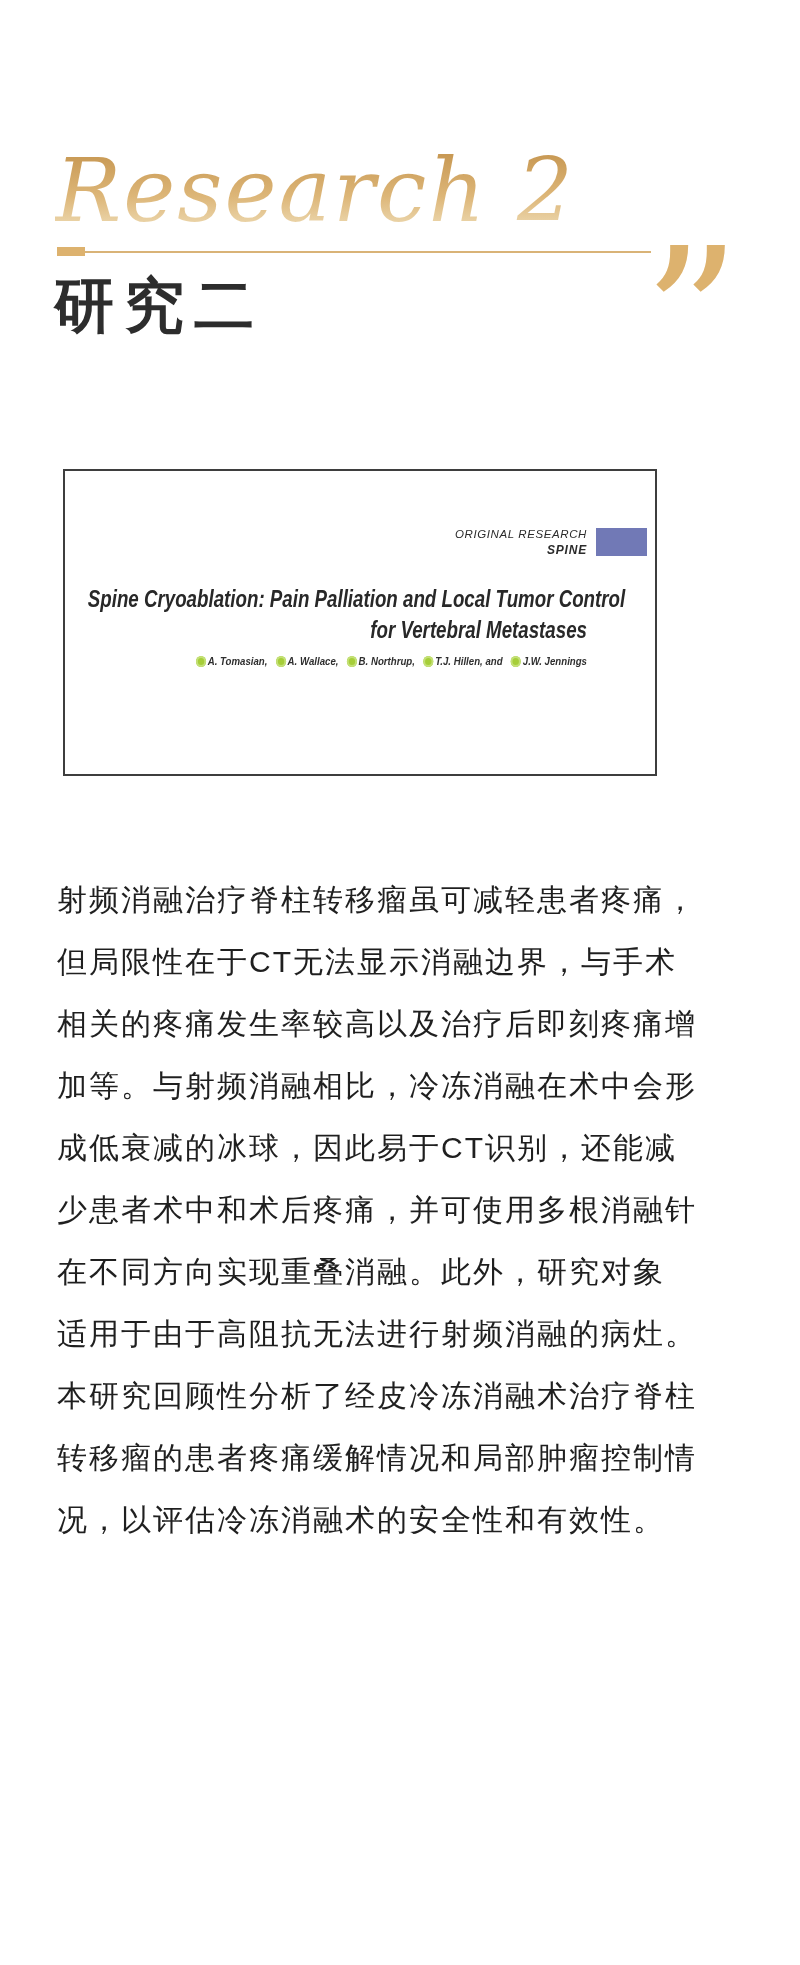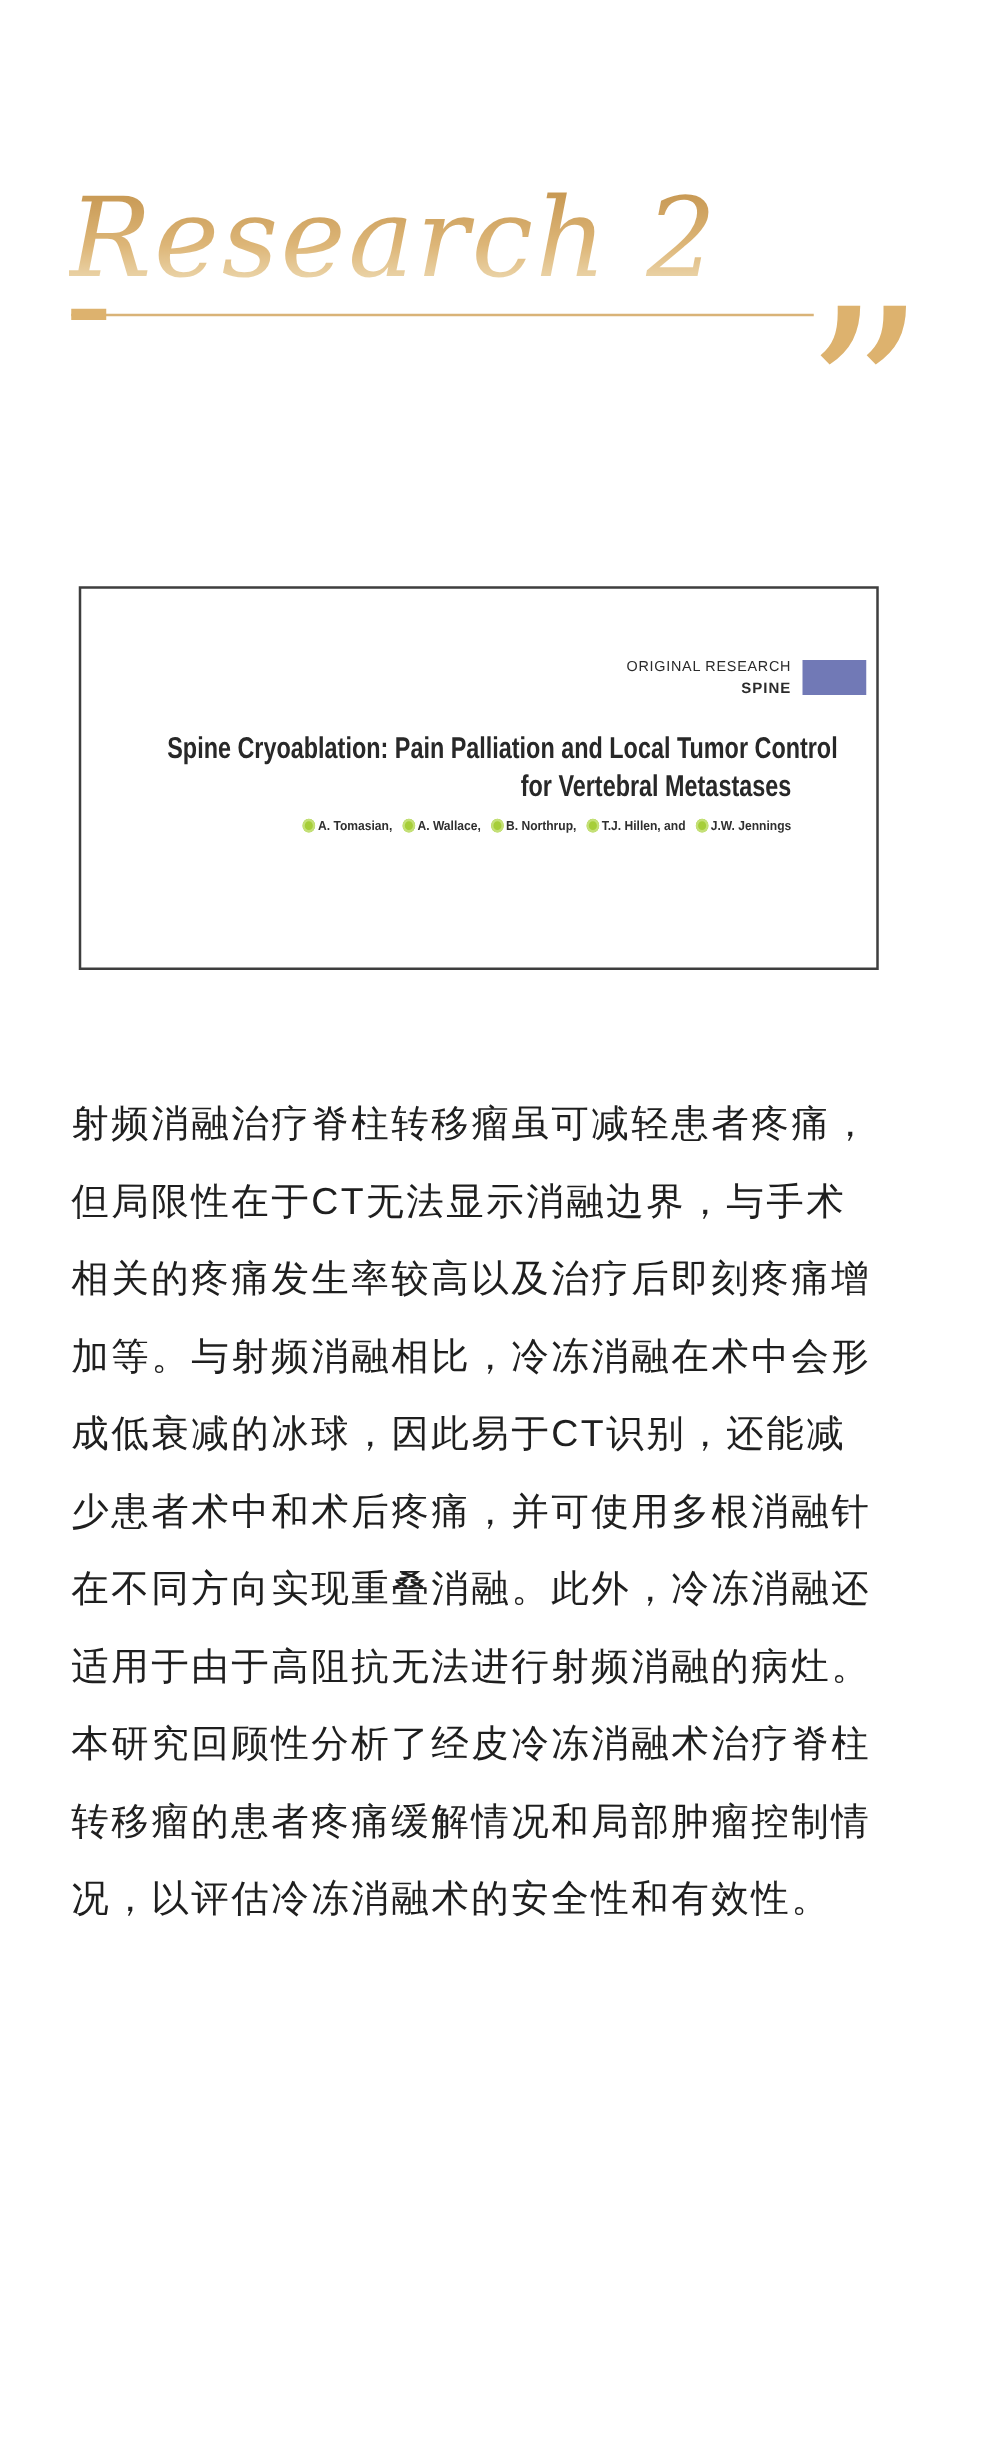--- a/index.html
+++ b/index.html
@@ -23,22 +23,22 @@
     font-size:190px;line-height:1;color:#ddb26e;letter-spacing:-6px;
   }
   .cn-title{
     position:absolute;left:54px;top:270px;
     font-family:"Liberation Serif","DejaVu Serif",serif;
     font-size:60px;line-height:1.2;letter-spacing:10px;font-weight:700;color:#2d2d2d;
     white-space:nowrap;
   }
 
   
-  .card{position:absolute;left:63px;top:469px;width:640px;height:307px;
-        border:2px solid #3e3e3e;box-sizing:border-box;background:#ffffff;}
+  .card{position:absolute;left:63px;top:469px;width:594px;height:307px;
+        border:2px solid #3e3e3e;box-sizing:border-box;background:#ffffff;font-style:italic;}
   .card-category{position:absolute;right:68px;top:57px;text-align:right;color:#2b2b2b;}
   .card-category .cat-main{font-size:11.5px;letter-spacing:0.6px;font-weight:400;}
   .card-category .cat-sub{font-size:12px;letter-spacing:0.8px;font-weight:700;margin-top:3px;}
   .badge{position:absolute;right:8px;top:57px;width:51px;height:28px;background:#7179b6;}
   .card-title{
     position:absolute;right:68px;top:112px;width:640px;text-align:right;
     font-weight:700;font-size:24px;line-height:31px;color:#282828;
     transform:scaleX(0.78);transform-origin:top right;white-space:nowrap;
   }
   .card-authors{
@@ -80,20 +80,21 @@
 
 <div id="page">
 
   <div class="script-title">Research 2</div>
 
   <div class="gold-rule"></div>
   <div class="gold-rule-cap"></div>
 
   <div class="quote-mark">”</div>
 
+  <div class="cn-title">研究二</div>
 
   <div class="card">
     <div class="card-category">
       <div class="cat-main">ORIGINAL RESEARCH</div>
       <div class="cat-sub">SPINE</div>
     </div>
     <div class="badge"></div>
 
     <div class="card-title">
       <div>Spine Cryoablation: Pain Palliation and Local Tumor Control</div>
@@ -109,21 +110,21 @@
     </div>
 
   </div>
 
   <div id="para1" class="body-para">射频消融治疗脊柱转移瘤虽可减轻患者疼痛，
 但局限性在于CT无法显示消融边界，与手术
 相关的疼痛发生率较高以及治疗后即刻疼痛增
 加等。与射频消融相比，冷冻消融在术中会形
 成低衰减的冰球，因此易于CT识别，还能减
 少患者术中和术后疼痛，并可使用多根消融针
-在不同方向实现重叠消融。此外，冷冻消融还
+在不同方向实现重叠消融。此外，研究对象
 适用于由于高阻抗无法进行射频消融的病灶。
 本研究回顾性分析了经皮冷冻消融术治疗脊柱
 转移瘤的患者疼痛缓解情况和局部肿瘤控制情
 况，以评估冷冻消融术的安全性和有效性。</div>
 
 
 
 </div>
 
 </body></html>

